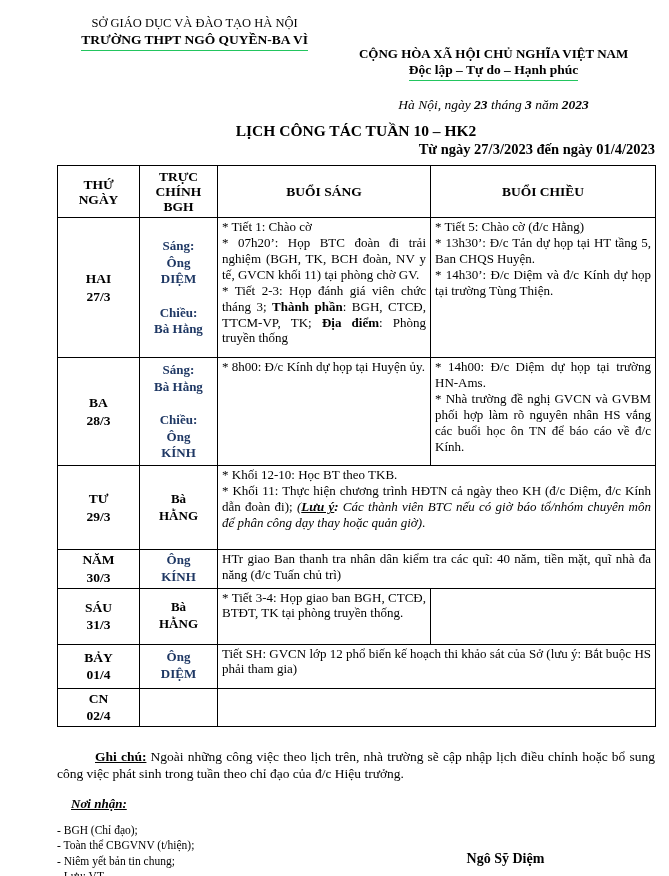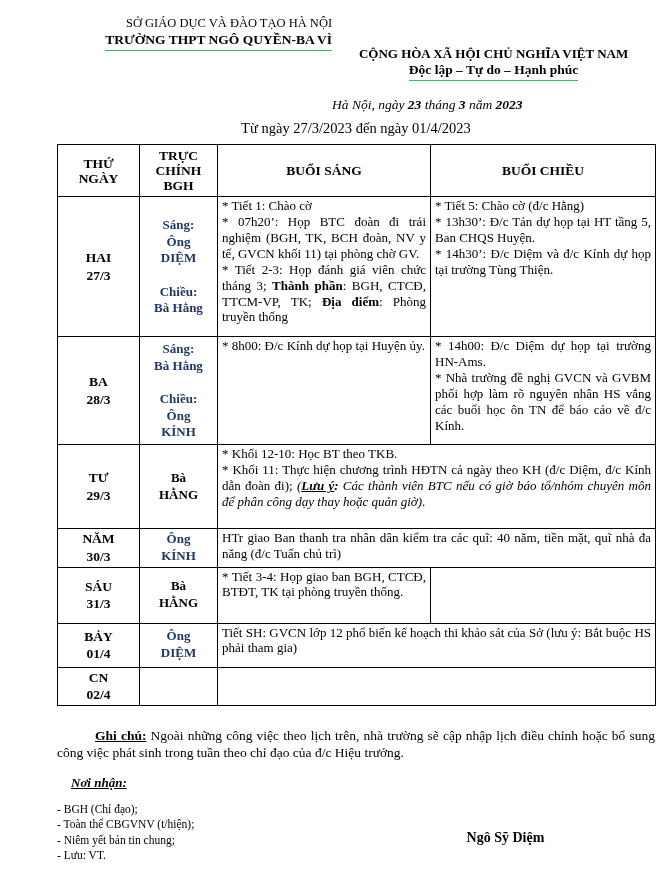--- a/index.html
+++ b/index.html
@@ -2,30 +2,30 @@
 <html><head>
 <meta charset="utf-8">
 <style>
   html,body{margin:0;padding:0;}
   body{
     width:669px;height:876px;overflow:hidden;background:#ffffff;color:#000;
     font-family:"Liberation Serif","DejaVu Serif",serif;
   }
   .page{padding:16px 10px 0 57px;width:598px;}
   .hdr{display:flex;}
-  .hdr-left{width:46%;text-align:right;line-height:1.25;}
+  .hdr-left{width:46%;text-align:center;line-height:1.25;}
   .hdr-left .l1{font-size:12.5px;}
   .hdr-left .l2{font-weight:bold;font-size:13.5px;}
   .hdr-right{width:54%;text-align:center;line-height:1.25;margin-top:30px;}
   .hdr-right .l1{font-weight:bold;font-size:13px;}
   .hdr-right .l2{font-weight:bold;font-size:13.5px;text-decoration:underline;}
   .ul-span{display:inline-block;border-bottom:1px solid #22c55e;padding-bottom:1px;}
-  .date-line{width:54%;margin-left:46%;text-align:left;font-size:13.5px;margin-top:16px;}
+  .date-line{width:54%;margin-left:46%;text-align:center;font-size:13.5px;margin-top:16px;}
   .doc-title{text-align:center;font-weight:bold;font-size:15.5px;margin-top:9px;}
-  .doc-subtitle{text-align:center;font-weight:normal;font-size:14.5px;margin-top:7px;}
+  .doc-subtitle{text-align:right;font-weight:bold;font-size:14.5px;margin-top:1px;}
   table.sched{border-collapse:collapse;margin-top:7px;width:598px;table-layout:fixed;}
   table.sched th,table.sched td{border:1px solid #000;}
   table.sched th{font-weight:bold;font-size:13.5px;text-align:center;line-height:1.12;padding:3px 1px;vertical-align:middle;}
   thead tr{height:50px;}
   tbody tr:nth-child(1){height:140px;}
   tbody tr:nth-child(2){height:108px;}
   tbody tr:nth-child(3){height:84px;}
   tbody tr:nth-child(4){height:38px;}
   tbody tr:nth-child(5){height:56px;}
   tbody tr:nth-child(6){height:44px;}
@@ -55,20 +55,21 @@
       <div class="l2"><span class="ul-span">TRƯỜNG THPT NGÔ QUYỀN-BA VÌ</span></div>
     </div>
     <div class="hdr-right">
       <div class="l1">CỘNG HÒA XÃ HỘI CHỦ NGHĨA VIỆT NAM</div>
       <div class="l2"><span class="ul-span">Độc lập – Tự do – Hạnh phúc</span></div>
     </div>
   </div>
 
   <div class="date-line"><span class="i">Hà Nội, ngày </span><span class="b i">23</span><span class="i"> tháng </span><span class="b i">3</span><span class="i"> năm </span><span class="b i">2023</span></div>
 
+  <div class="doc-title">LỊCH CÔNG TÁC TUẦN 10 – HK2</div>
   <div class="doc-subtitle">Từ ngày 27/3/2023 đến ngày 01/4/2023</div>
 
   <table class="sched">
     <colgroup>
       <col style="width:82px">
         <col style="width:78px">
         <col style="width:213px">
         <col style="width:225px">
     </colgroup>
     <thead>

